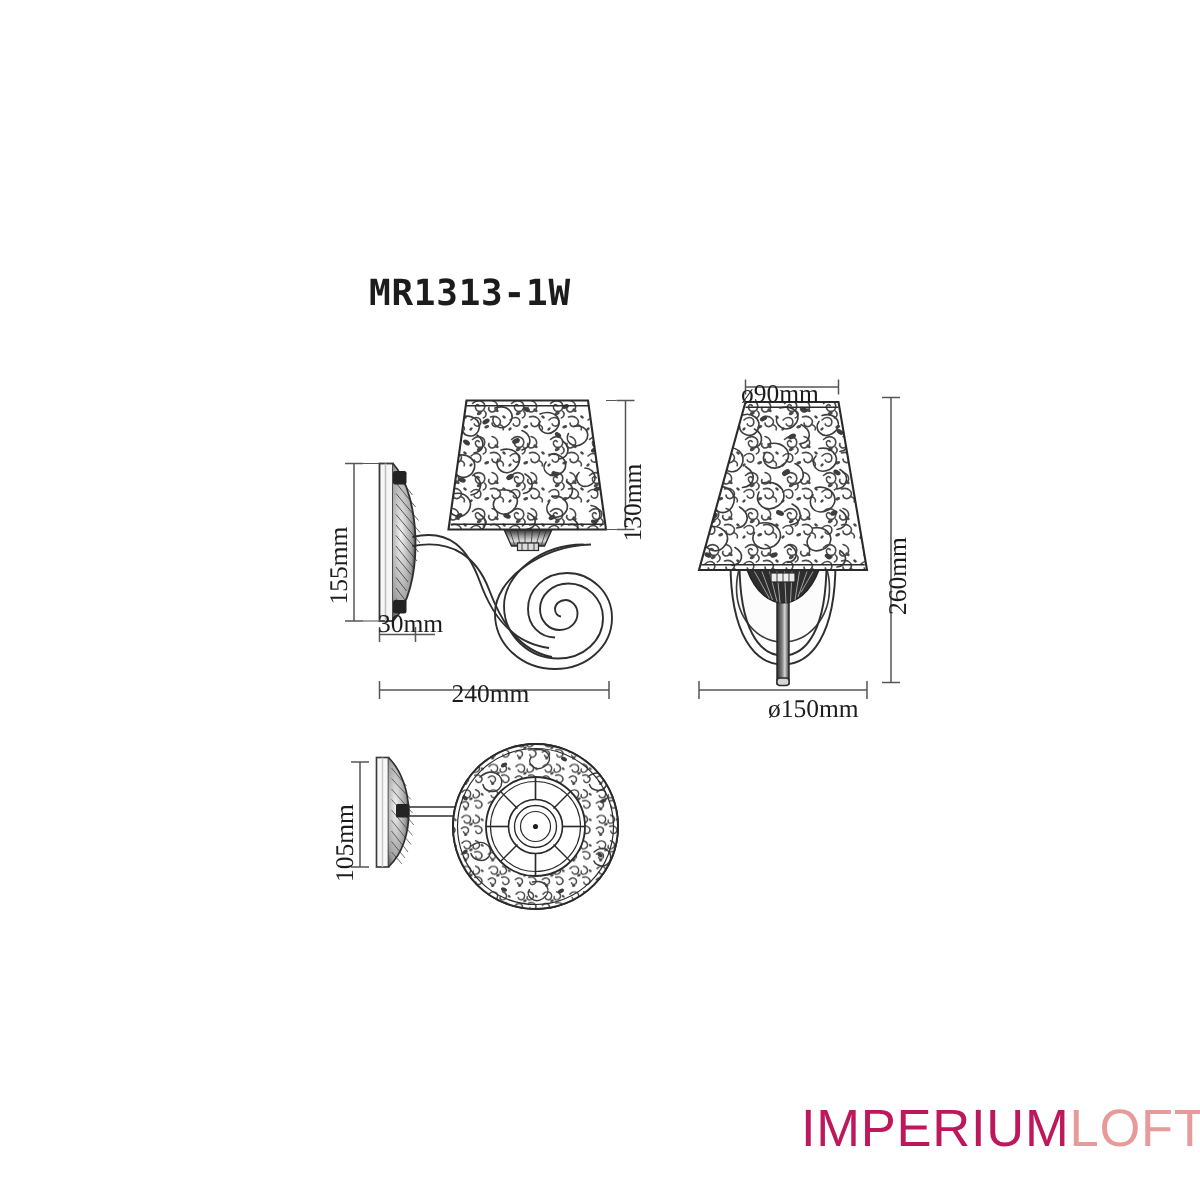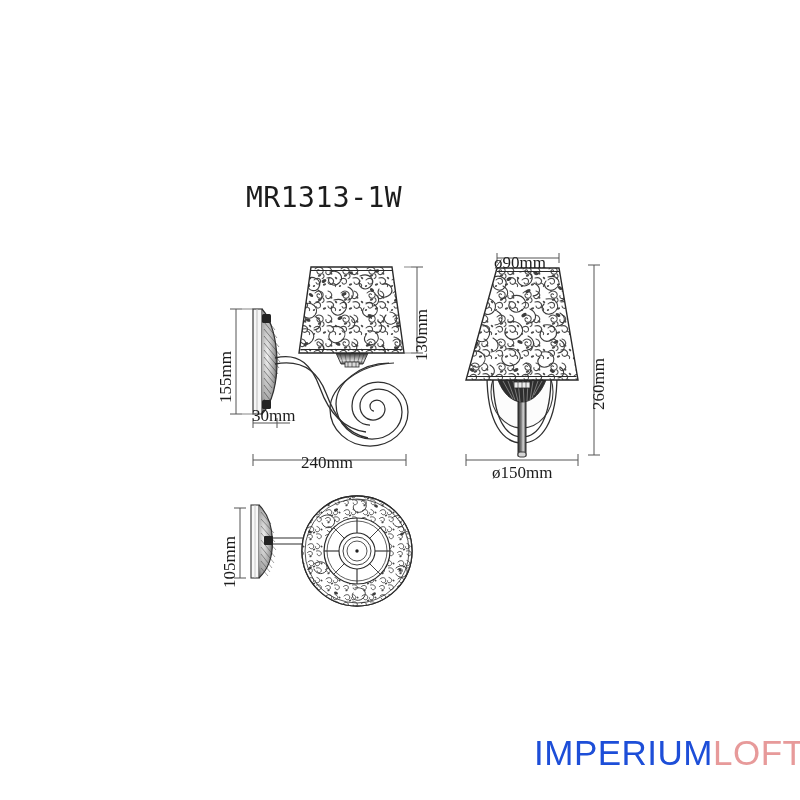--- a/index.html
+++ b/index.html
@@ -22,22 +22,22 @@
     top: 0;
     width: 800px;
     height: 800px;
   }
 
   .title {
     position: absolute;
     left: 246px;
     top: 181px;
     font-family: "DejaVu Sans Mono", "Liberation Mono", monospace;
-    font-size: 28px;
-    font-weight: 400;
+    font-size: 24px;
+    font-weight: 700;
     letter-spacing: 0.5px;
     color: #1c1c1c;
     white-space: nowrap;
   }
 
   .dim-label {
     position: absolute;
     font-family: "Liberation Serif", "DejaVu Serif", serif;
     font-size: 17px;
     color: #1c1c1c;
@@ -52,21 +52,21 @@
   .logo {
     position: absolute;
     left: 534px;
     top: 733px;
     font-family: "Liberation Sans", "DejaVu Sans", sans-serif;
     font-size: 35px;
     font-weight: 300;
     letter-spacing: 0.5px;
     white-space: nowrap;
   }
-  .logo .part-a { color: #1d4ed8; }
+  .logo .part-a { color: #be185d; }
   .logo .part-b { color: #e79a9a; }
 </style>
 </head>
 <body>
 
 <svg id="canvas" viewBox="0 0 800 800" xmlns="http://www.w3.org/2000/svg">
   <defs>
 
     <pattern id="scrollPattern" x="0" y="0" width="26" height="24" patternUnits="userSpaceOnUse">
       <rect width="26" height="24" fill="#ffffff"></rect>
@@ -478,19 +478,19 @@
 <div class="dim-label vert" style="left:432px; top:341px;">130mm</div>
 
 <div class="dim-label" style="left:252px; top:406px;">30mm</div>
 
 <div class="dim-label" style="left:301px; top:453px;">240mm</div>
 
 <div class="dim-label" style="left:494px; top:253px;">ø90mm</div>
 
 <div class="dim-label vert" style="left:609px; top:390px;">260mm</div>
 
-<div class="dim-label" style="left:492px; top:463px;">ø150mm</div>
+<div class="dim-label" style="left:512px; top:463px;">ø150mm</div>
 
 <div class="dim-label vert" style="left:240px; top:568px;">105mm</div>
 
 <div class="logo">
   <span class="part-a">IMPERIUM</span><span class="part-b">LOFT</span>
 </div>
 
 </body></html>

